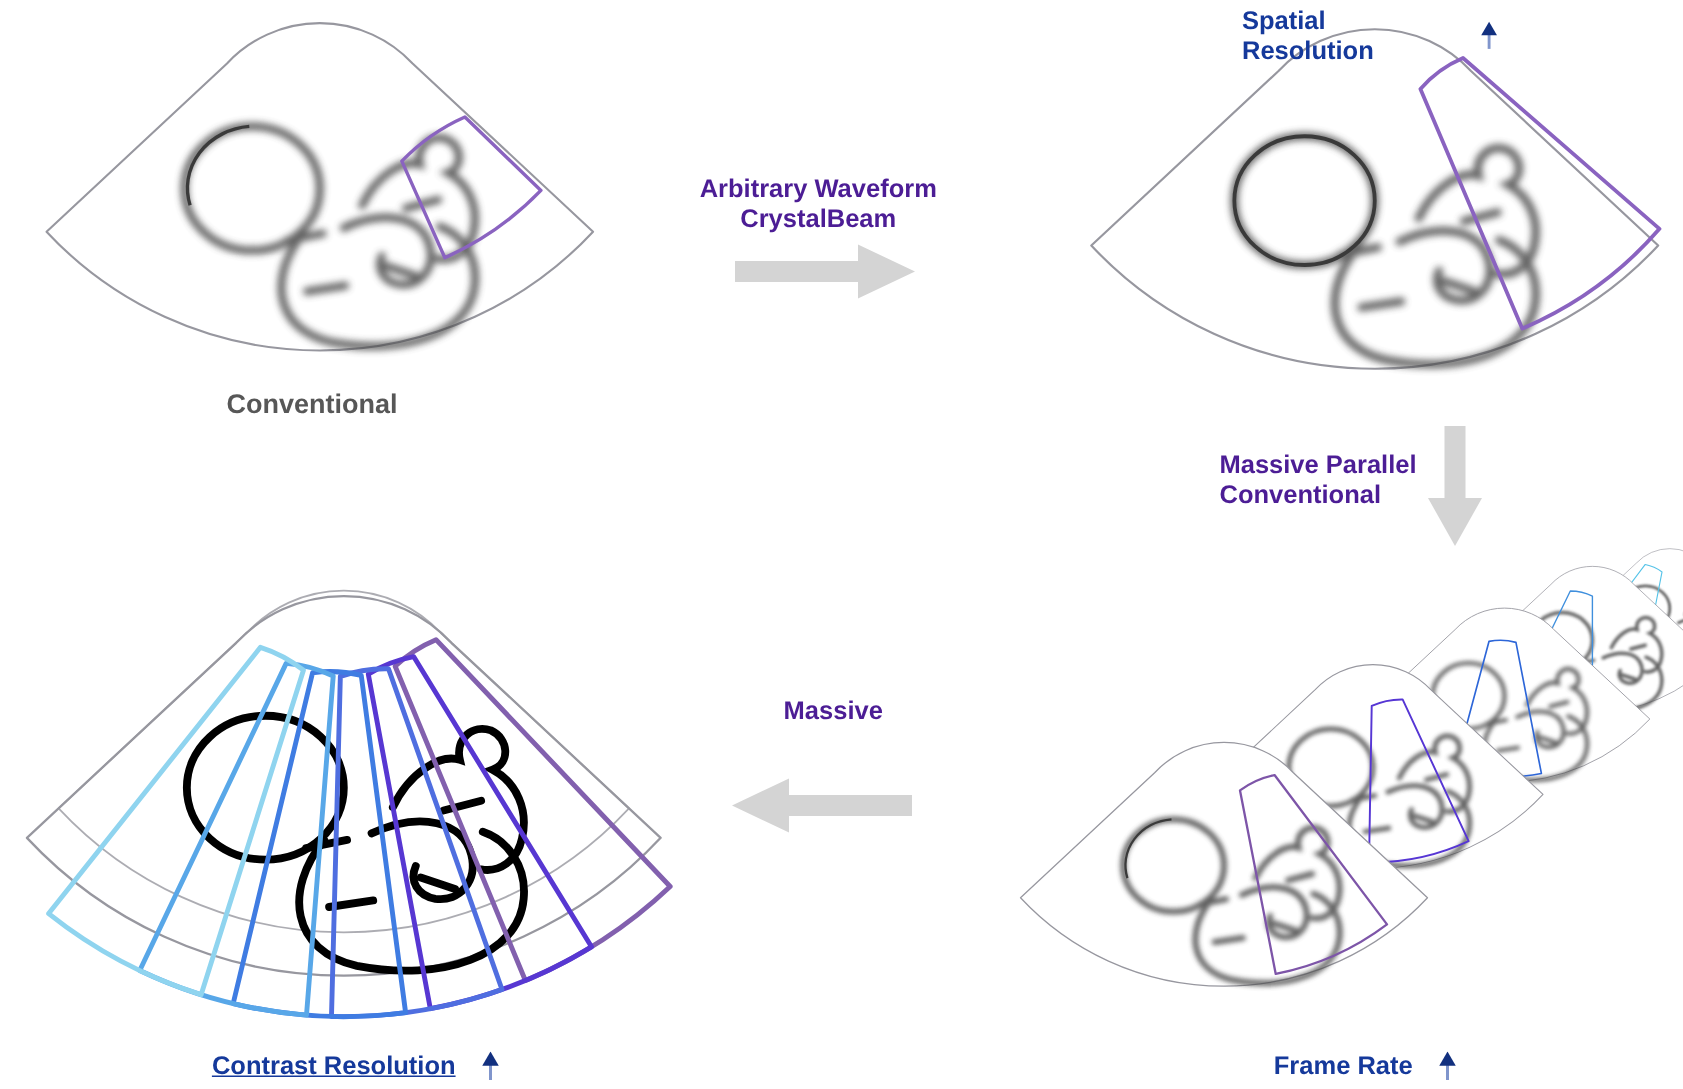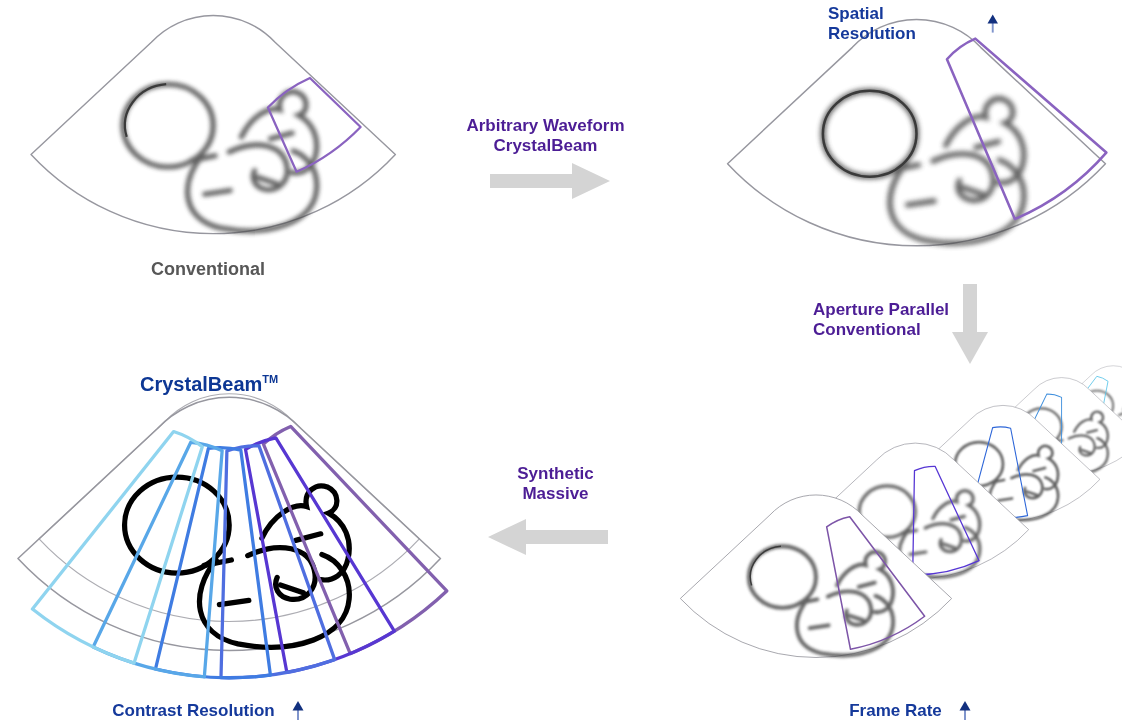--- a/index.html
+++ b/index.html
@@ -116,34 +116,30 @@
   </div>
 
   <div class="label lbl-darkgray" style="left:118px;top:259px;width:180px;">Conventional</div>
 
   <div class="label lbl-gray" style="left:438px;top:116px;width:215px;">
     <div>Arbitrary Waveform</div>
     <div>CrystalBeam</div>
   </div>
 
   <div class="label lbl-gray" style="left:813px;top:300px;width:160px;text-align:left;">
-    <div>Aperture Parallel</div>
+    <div>Massive Parallel</div>
     <div>Conventional</div>
   </div>
 
   <div class="label lbl-gray" style="left:468px;top:464px;width:175px;">
-    <div>Synthetic</div>
     <div>Massive</div>
   </div>
 
-  <div class="label cb-title" style="left:140px;top:369px;">
-    <span>CrystalBeam</span><sup>TM</sup>
-  </div>
 
-  <div class="label lbl-blue flexrow" style="left:88px;top:701px;width:240px;">
+  <div class="label lbl-blue flexrow" style="left:117px;top:701px;width:240px;text-decoration:underline;">
     <span>Contrast Resolution</span>
     <svg class="up-arrow" width="12" height="20" viewBox="0 0 12 20">
       <rect x="5" y="6" width="2" height="13" fill="#8095cc"></rect>
       <polygon points="6,0 11.5,9.5 0.5,9.5" fill="#12307f"></polygon>
     </svg>
   </div>
 
   <div class="label lbl-blue flexrow" style="left:815px;top:701px;width:190px;">
     <span>Frame Rate</span>
     <svg class="up-arrow" width="12" height="20" viewBox="0 0 12 20">

